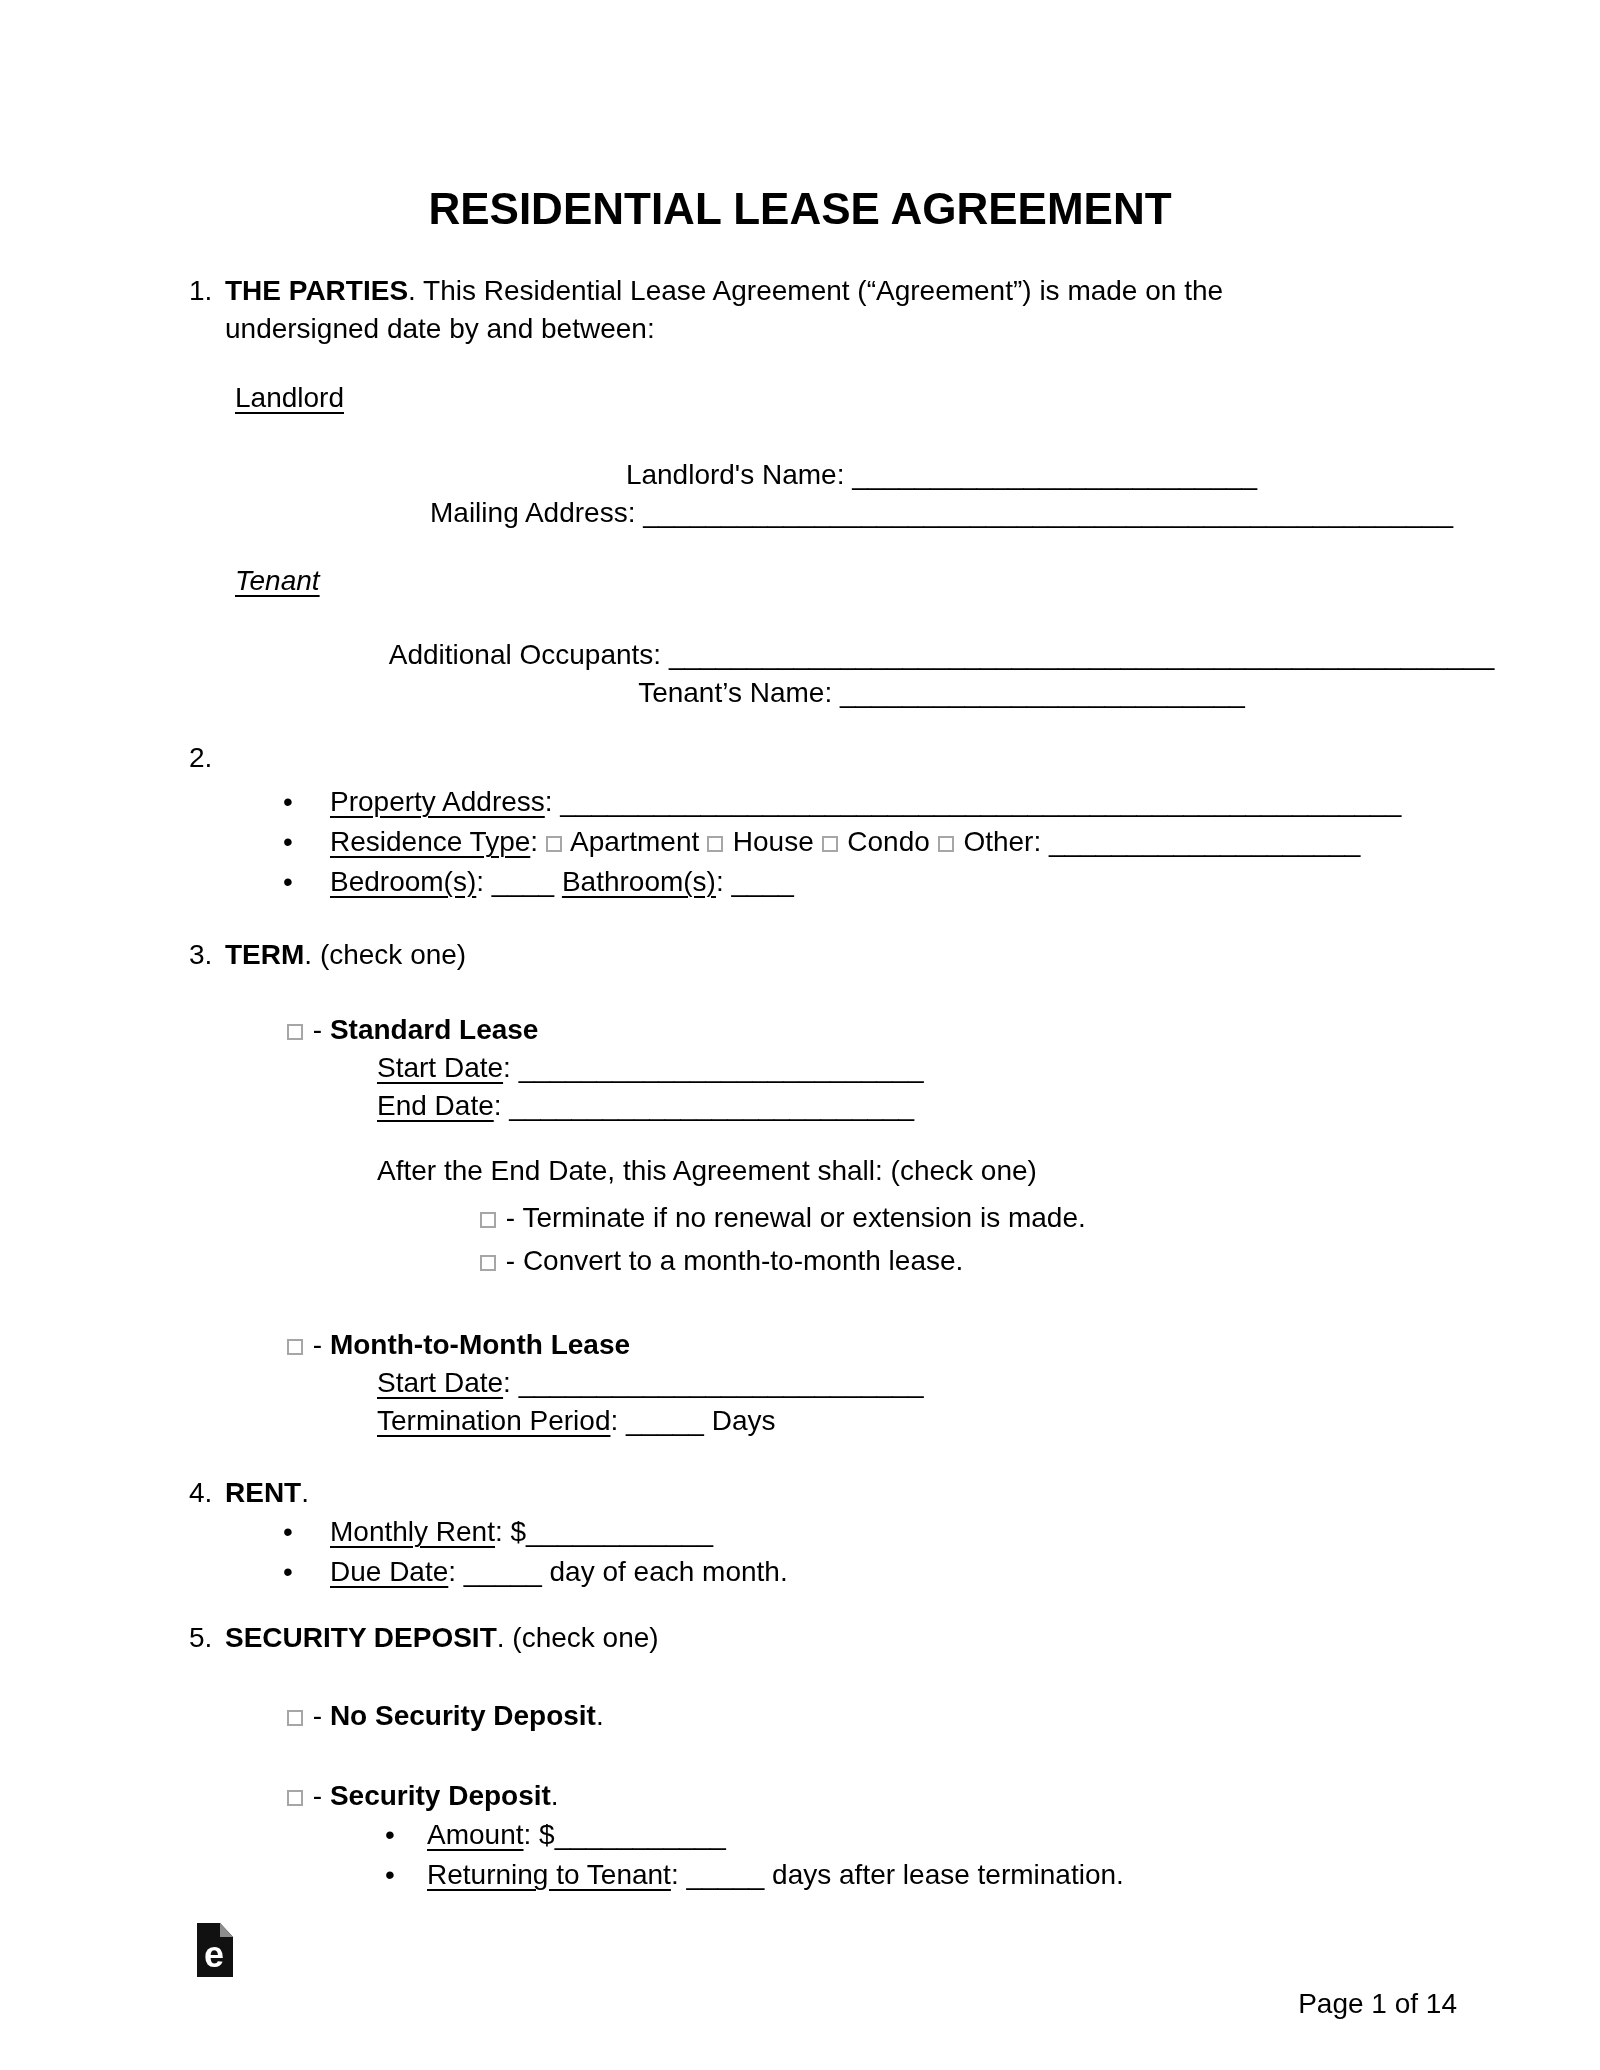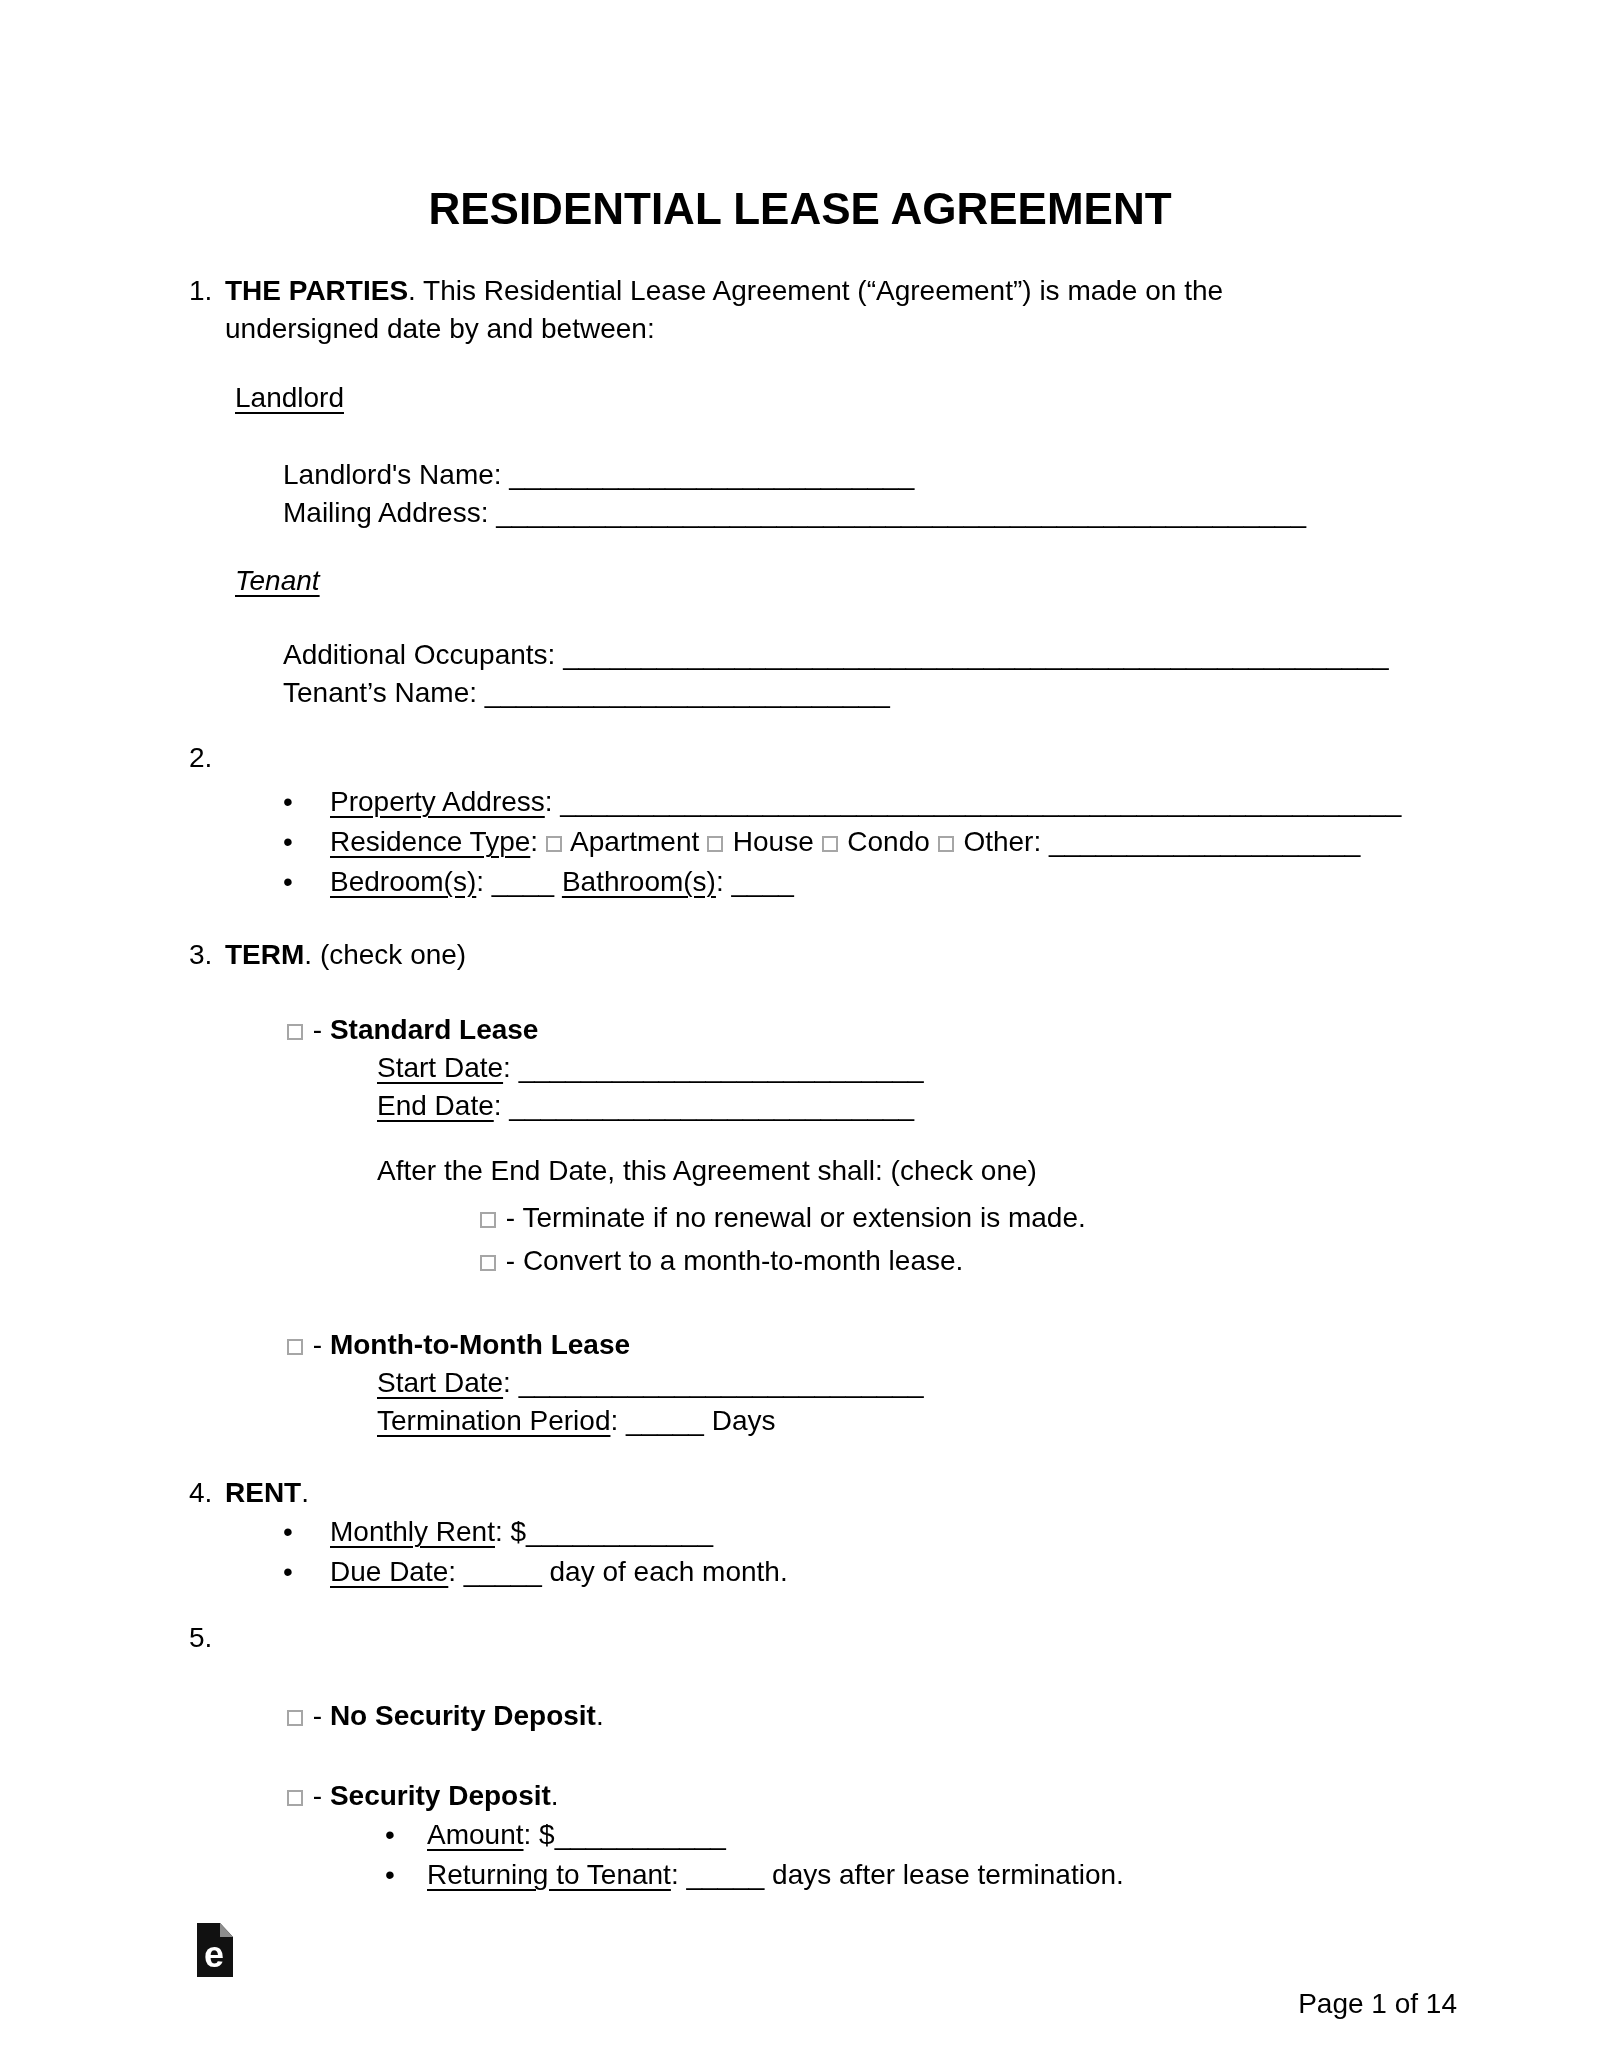--- a/index.html
+++ b/index.html
@@ -15,21 +15,21 @@
   .title {
     font-size:44px; font-weight:bold; text-align:center;
     line-height:50px; margin-top:184px;
   }
   
   .sec { display:flex; margin-left:189px; }
   .sec .num { width:36px; flex:none; }
   .sec .sectext { width:1130px; }
   
   .sublabel { margin-left:235px; }
-  .field { margin-left:283px; }
+  .field { margin-left:283px;text-align:center; }
   .subfield { margin-left:377px; }
   .subpara { margin-left:377px; }
   .chkitem { margin-left:287px; }
   .subchk { margin-left:480px; line-height:43px; }
   
   .bul { display:flex; margin-left:283px; line-height:40px; }
   .bul .mark { width:47px; flex:none; }
   .bul.deep { margin-left:385px; }
   .bul.deep .mark { width:42px; }
   
@@ -199,20 +199,21 @@
     <div class="bul">
       <span class="mark">•</span>
       <span><span class="u">Due Date</span><span>:</span>
         <span class="blank">_____</span>
         <span>day of each month.</span></span>
     </div>
   </div>
 
   <div class="sec mt-sec5">
     <span class="num line">5.</span>
+    <span class="sectext line"><span class="b">SECURITY DEPOSIT</span><span>. (check one)</span></span>
   </div>
 
   <div class="chkitem line mt-nodep">
     <span class="cb"></span>
     <span>-</span>
     <span class="b">No Security Deposit</span><span>.</span>
   </div>
 
   <div class="chkitem line mt-dep">
     <span class="cb"></span>

